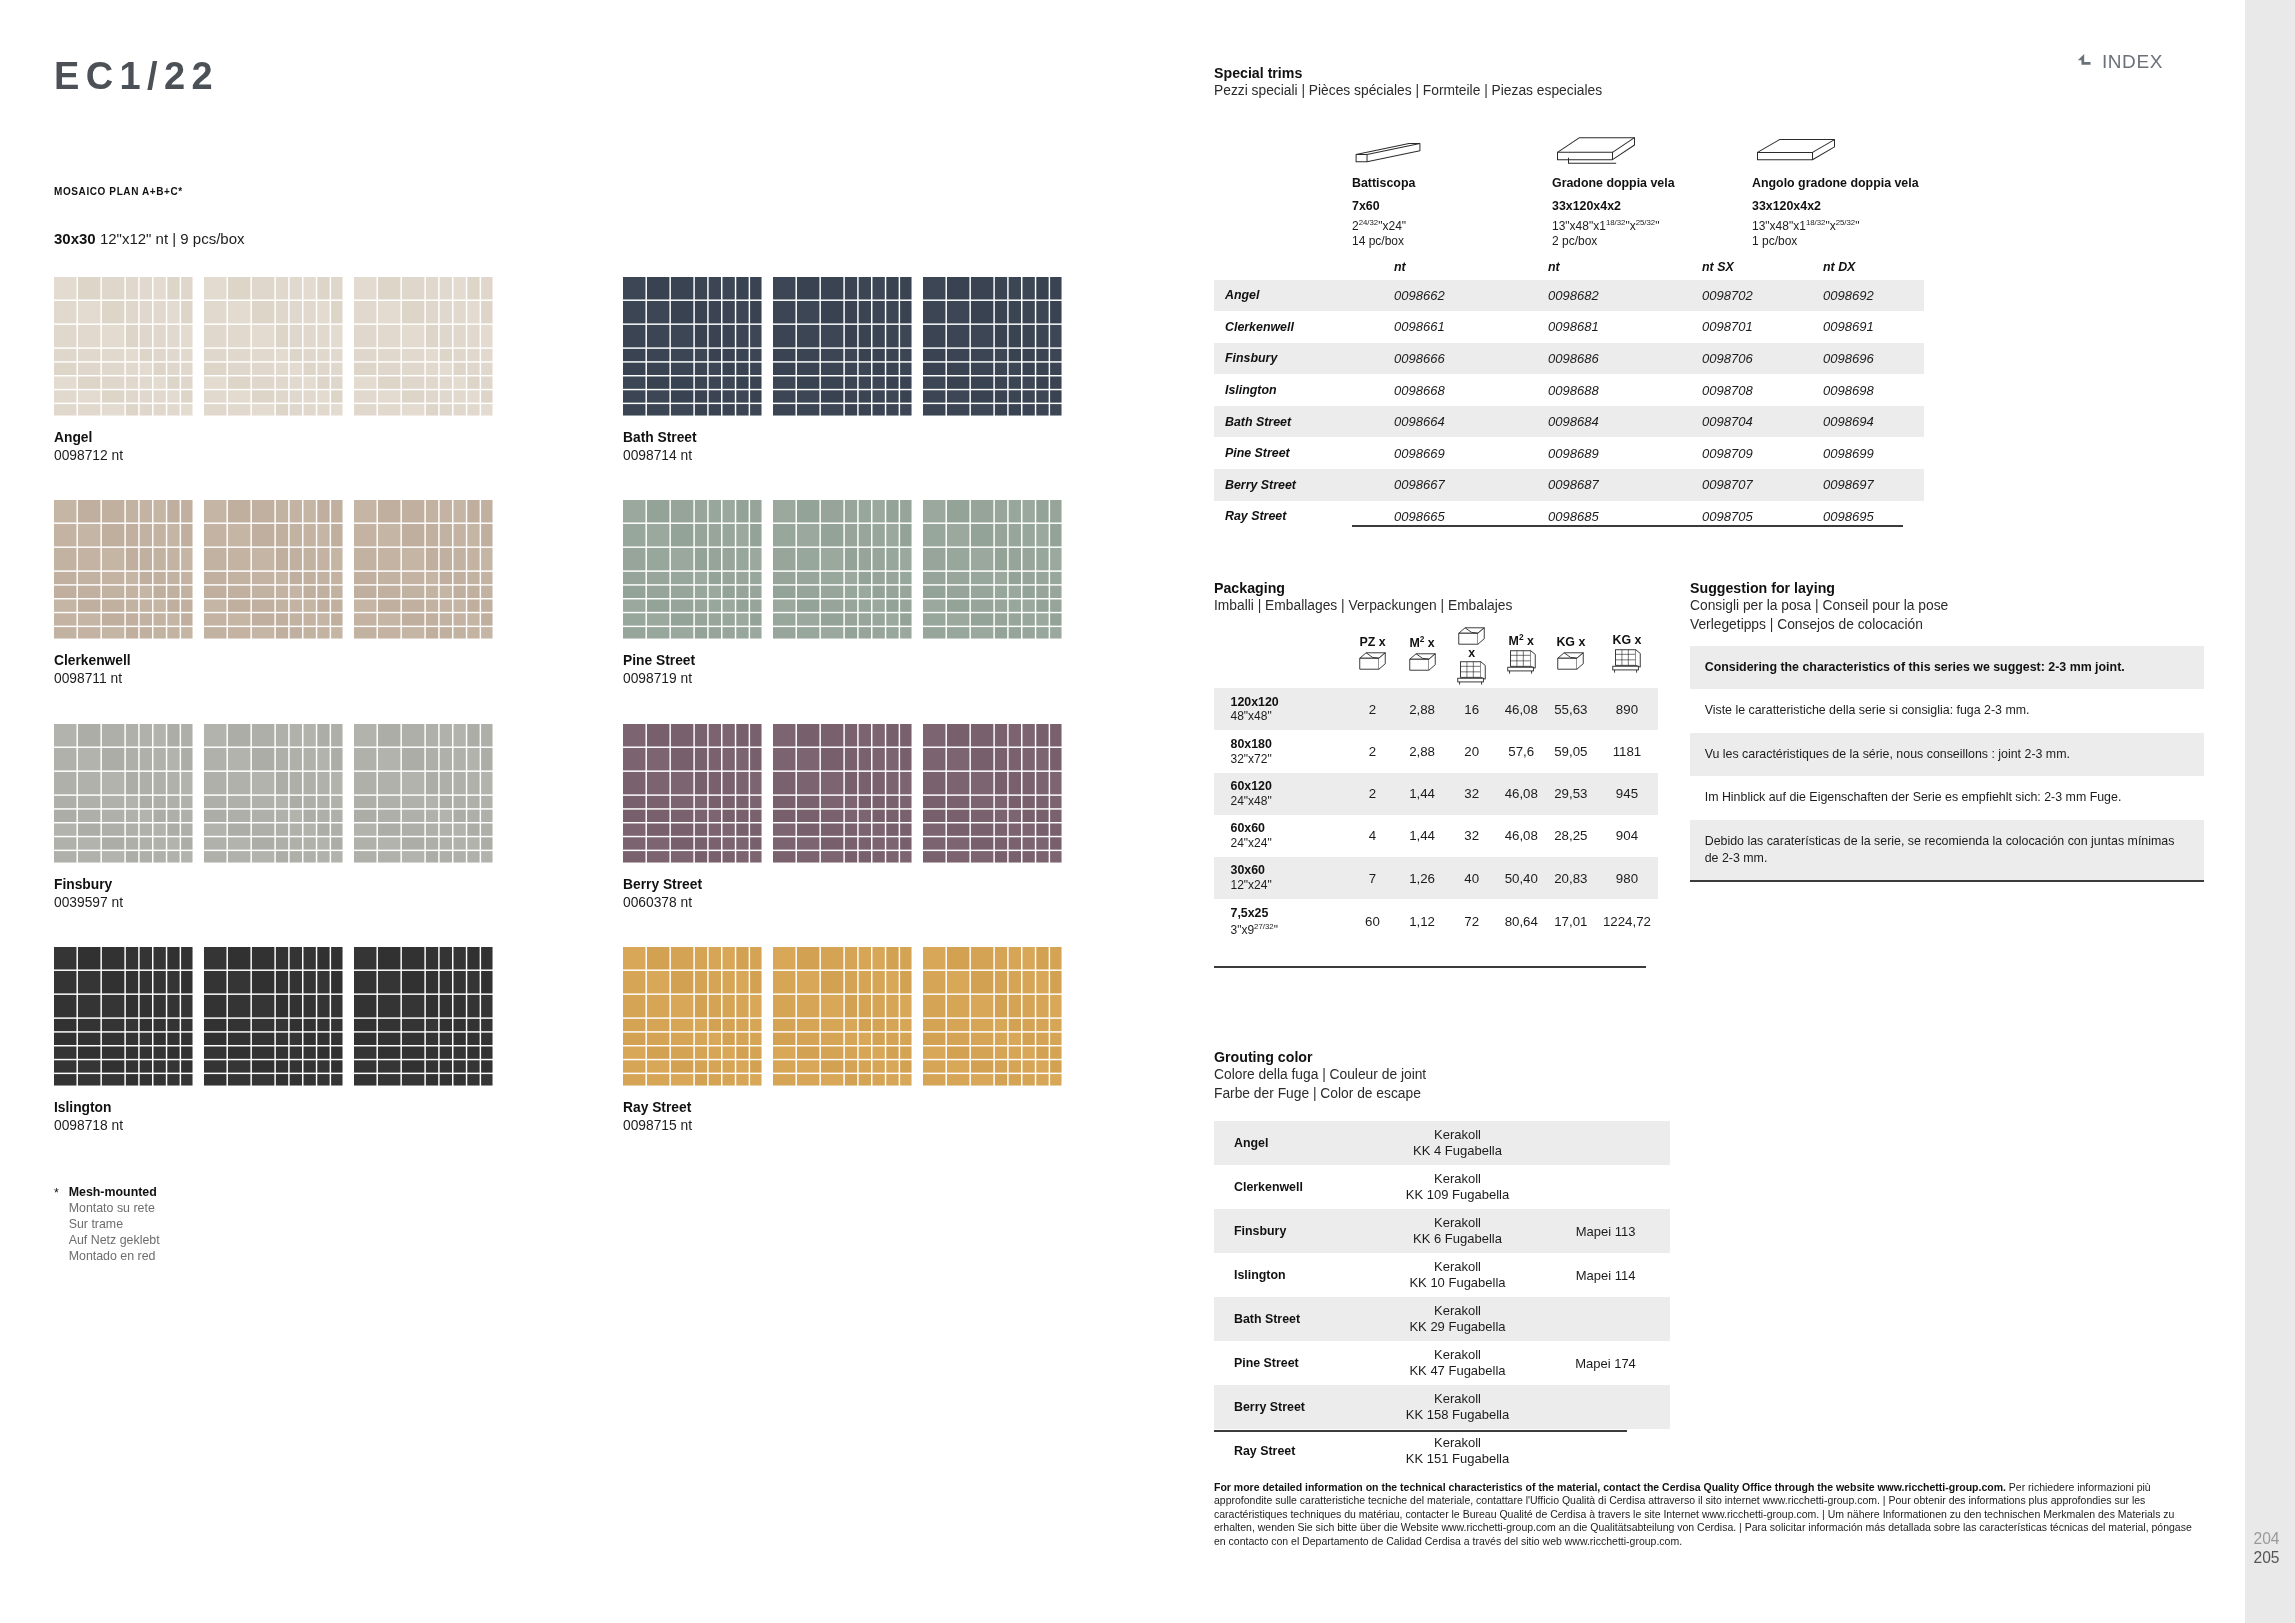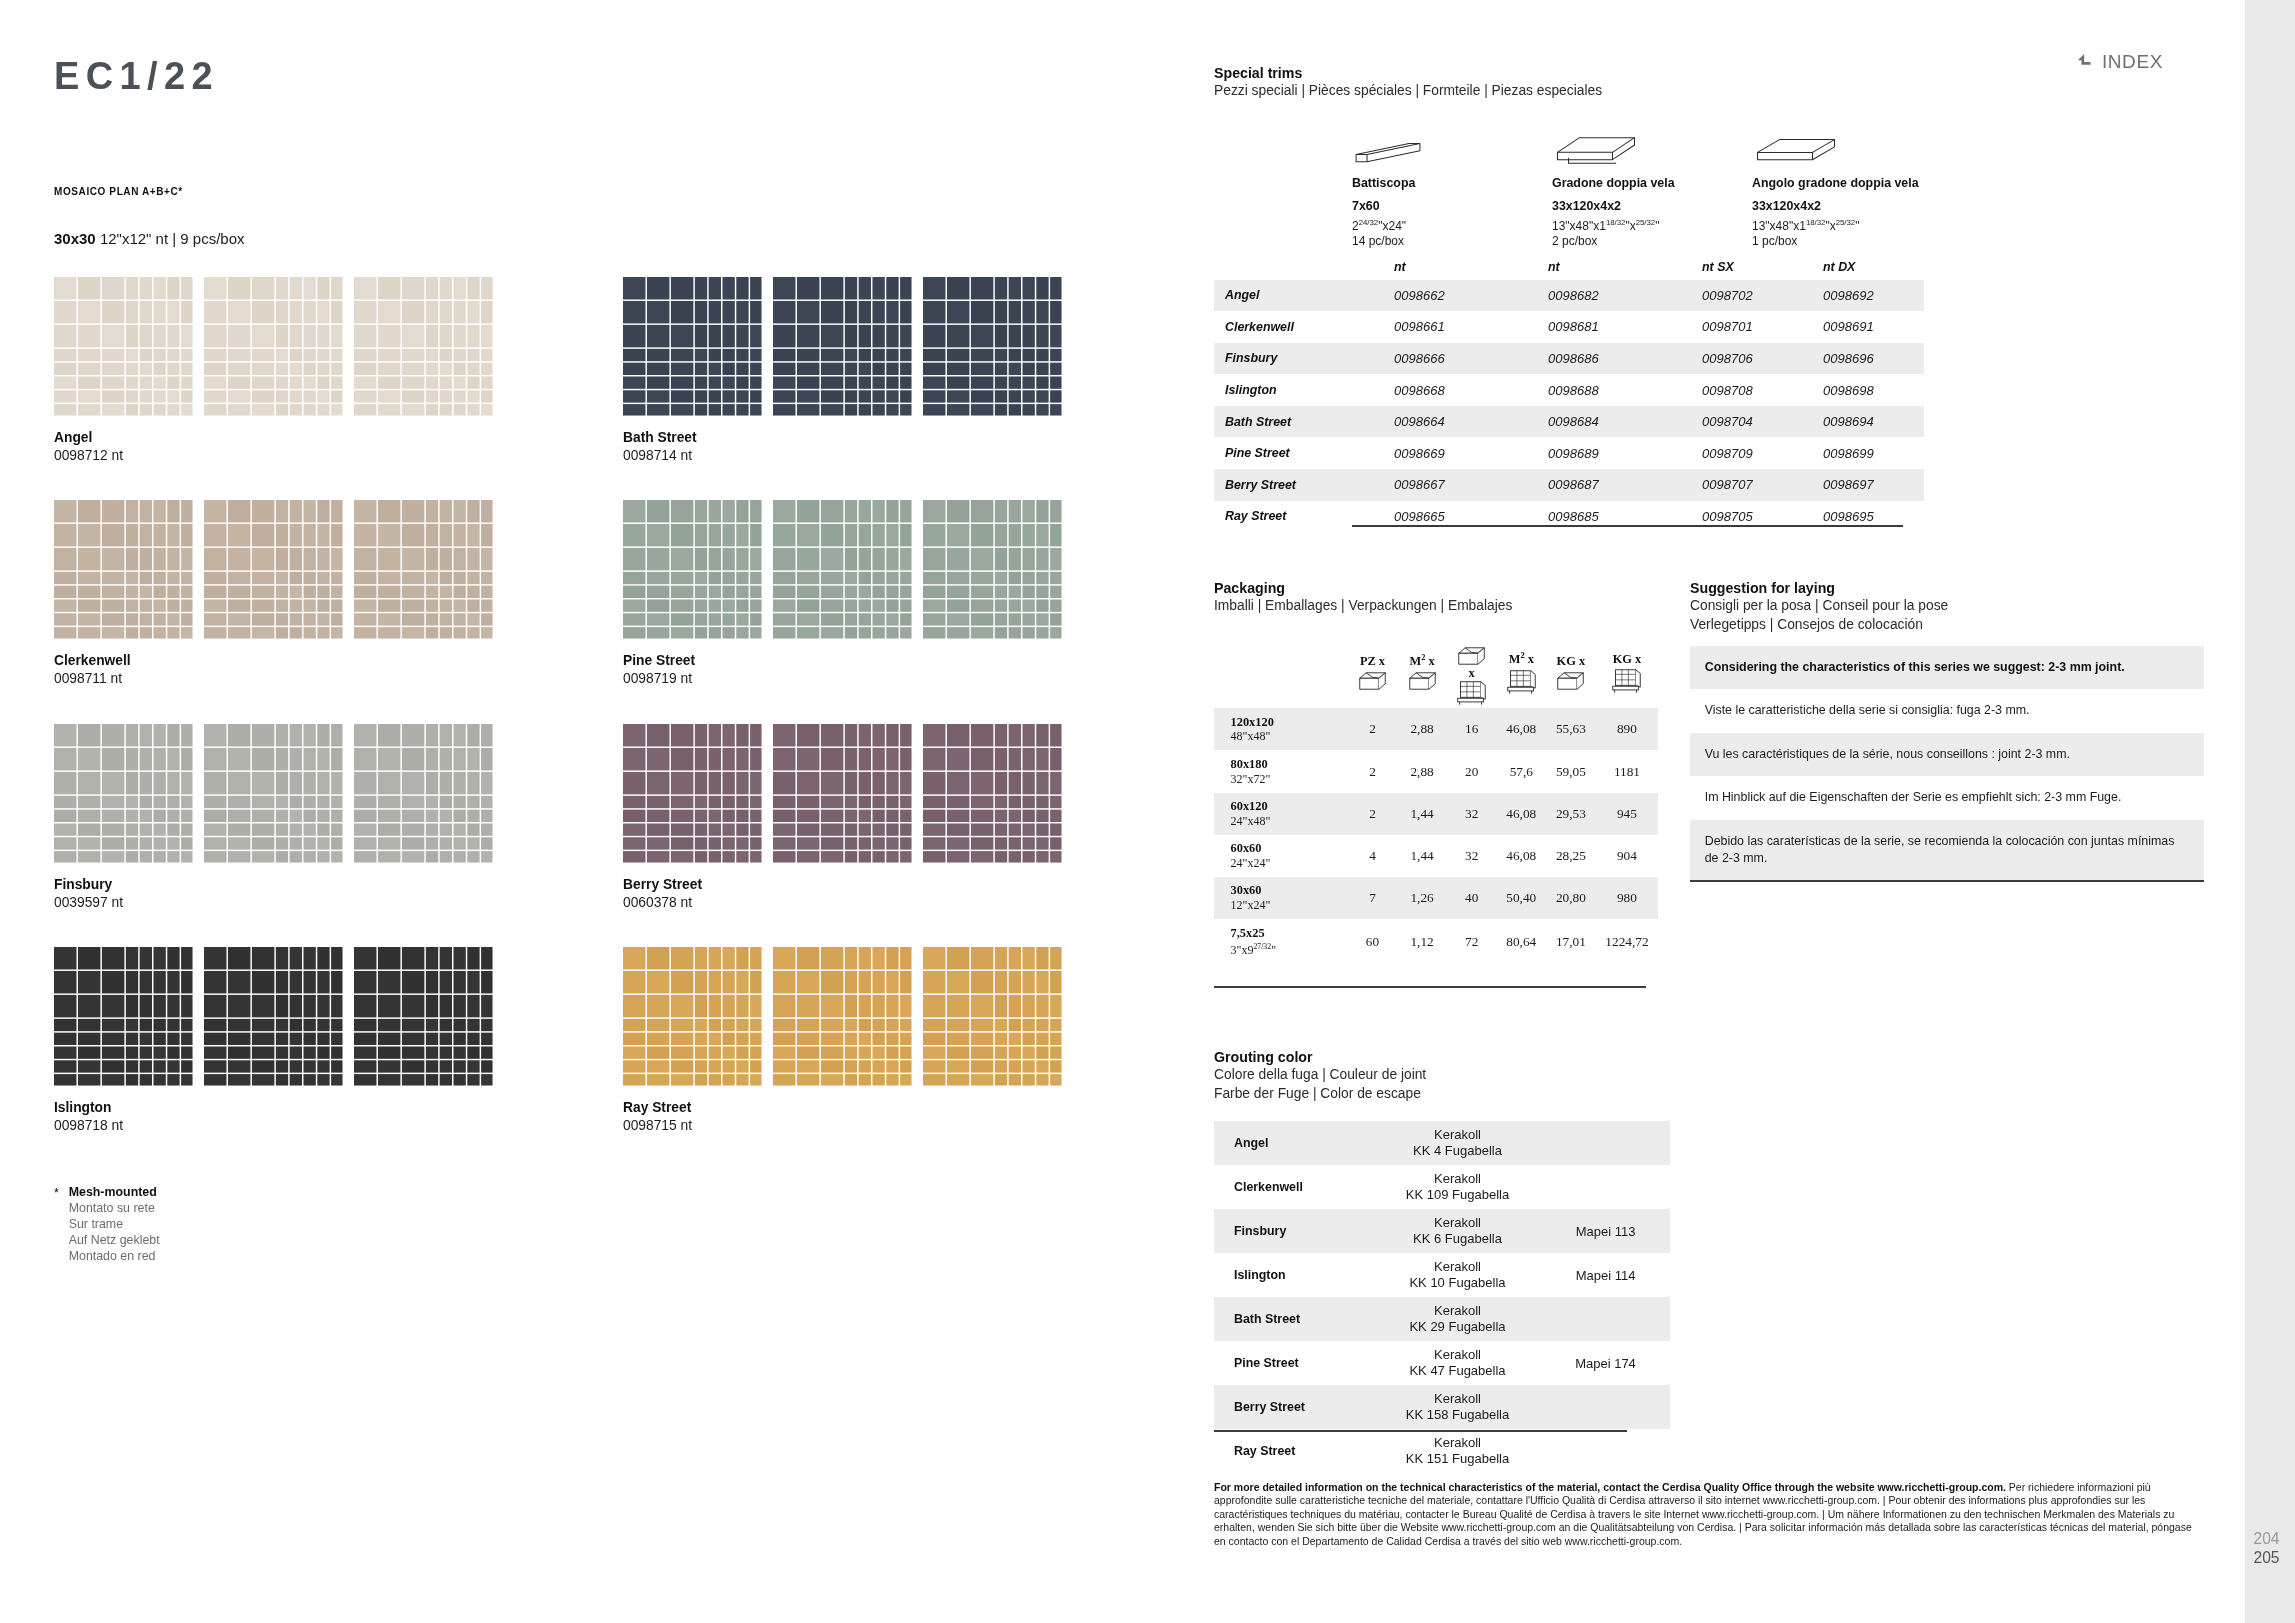--- a/index.html
+++ b/index.html
@@ -98,21 +98,21 @@
   
   #trims-table{left:0;top:260px;font-style:italic;}
   #trims-table td.name{font-size:12.4px;font-weight:700;color:#111;padding:8.3px 11px;width:138px;}
   #trims-table td.code{padding:8.3px 0 8.3px 20px;width:101px;}
   #trims-table th.h{padding-left:20px;}
   #trims-table .sp{width:33px;}
   .rule{position:absolute;height:1.8px;background:#3b3b3b;}
 
   
   .pack-head{position:absolute;left:0;top:579px;}
-  #pack-table{left:0;top:644px;font-family:Liberation Serif, serif;}
+  #pack-table{left:0;top:624px;}
   #pack-table th{text-align:center;font-size:12.4px;padding-bottom:1.8px;}
   #pack-table td.sz{padding:6.4px 9.2px 6.4px 16.5px;width:108px;}
   #pack-table td.sz b{display:block;font-size:12.4px;font-weight:700;color:#111;line-height:14.7px;}
   #pack-table td.sz i{display:block;font-style:normal;font-size:12px;color:#1c1c1c;line-height:14.7px;}
   #pack-table td.v{text-align:center;font-size:13.3px;color:#1c1c1c;width:44px;padding:6.4px 2.8px;}
   .packicon{display:flex;flex-direction:column;align-items:center;}
 
   
   .sugg-head{position:absolute;left:476px;top:579px;}
   .sugg-list{position:absolute;left:476px;top:646px;width:514px;}
@@ -2177,21 +2177,21 @@
             </tr>
             <tr>
               <td class="sz zebra">
                 <b>30x60</b>
                 <i>12"x24"</i>
               </td>
               <td class="v zebra">7</td>
               <td class="v zebra">1,26</td>
               <td class="v zebra">40</td>
               <td class="v zebra">50,40</td>
-              <td class="v zebra">20,80</td>
+              <td class="v zebra">20,83</td>
               <td class="v zebra" style="width:57px">980</td>
             </tr>
             <tr>
               <td class="sz">
                 <b>7,5x25</b>
                 <i>3"x9<sup>27/32</sup>"</i>
               </td>
               <td class="v">60</td>
               <td class="v">1,12</td>
               <td class="v">72</td>

